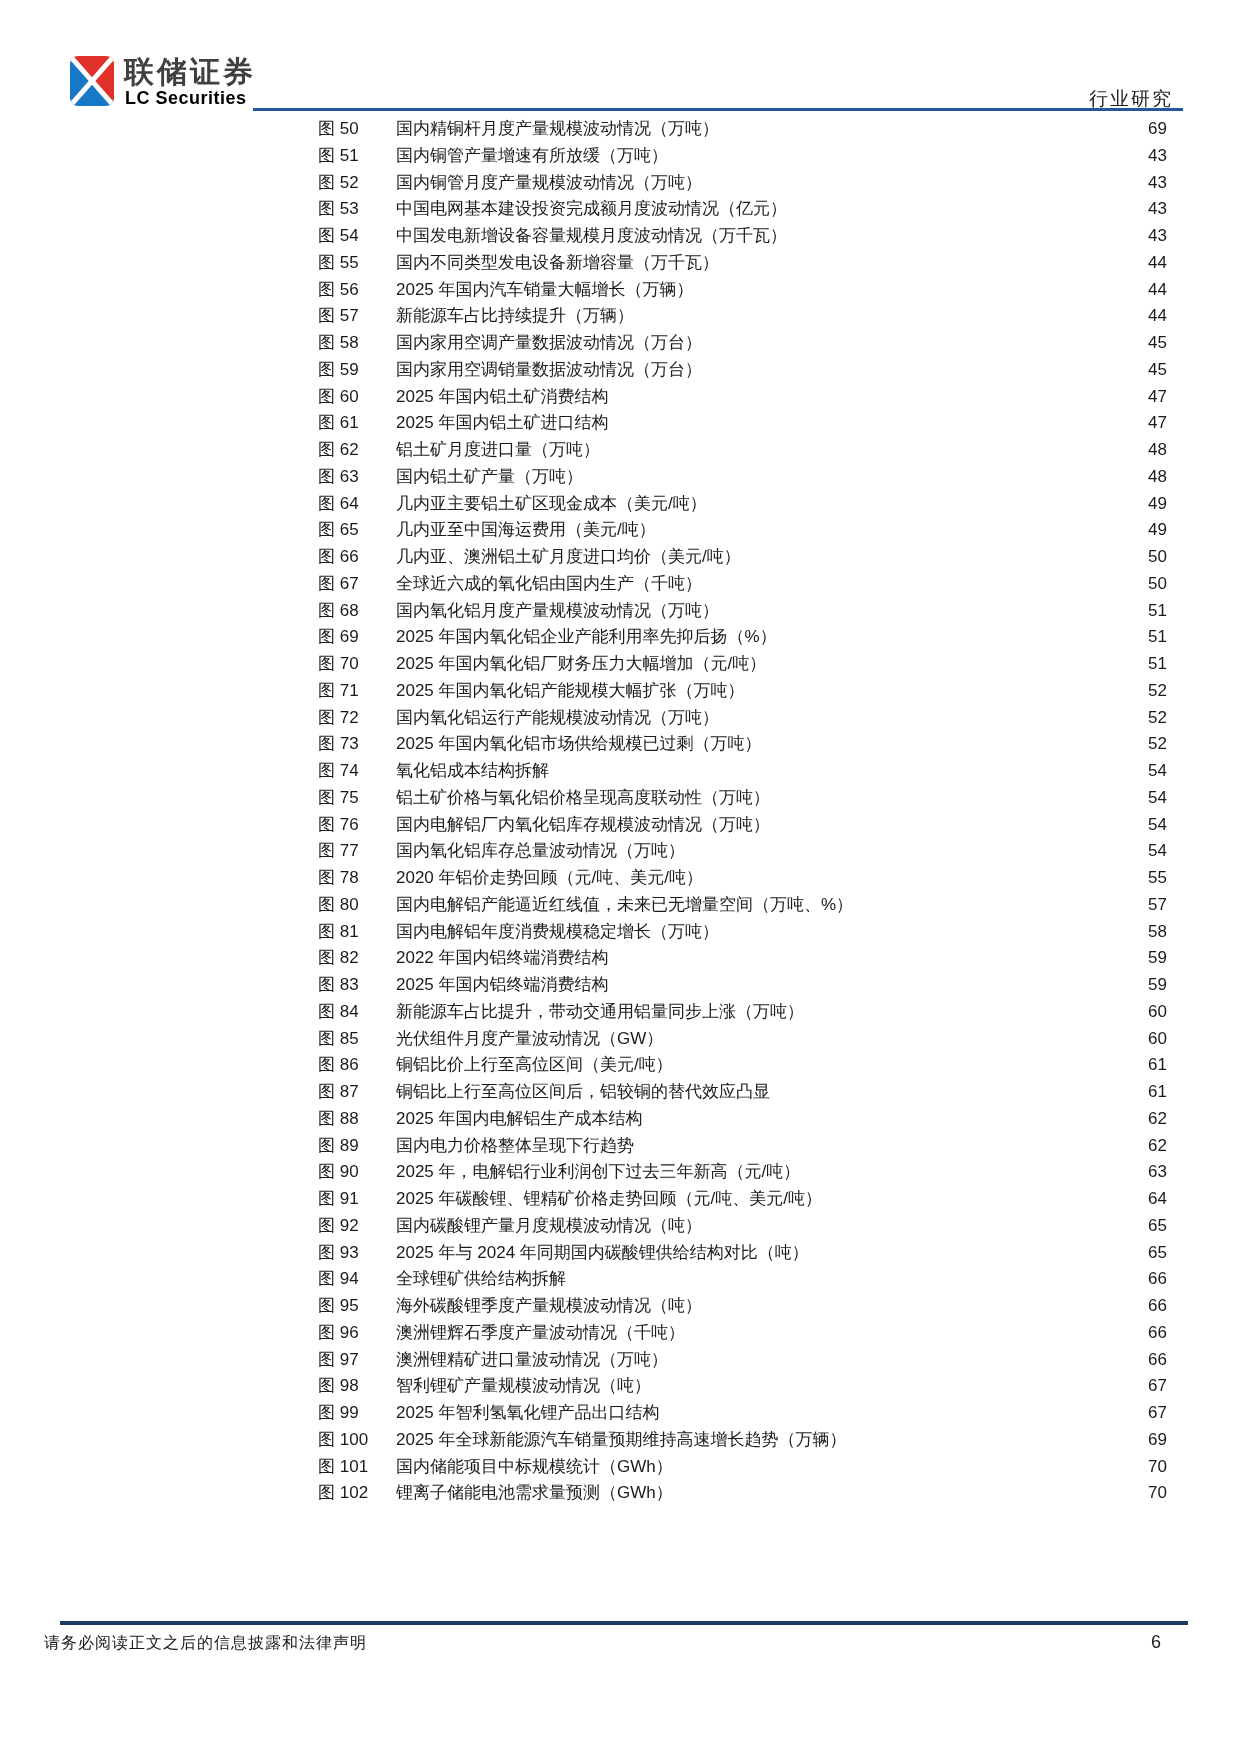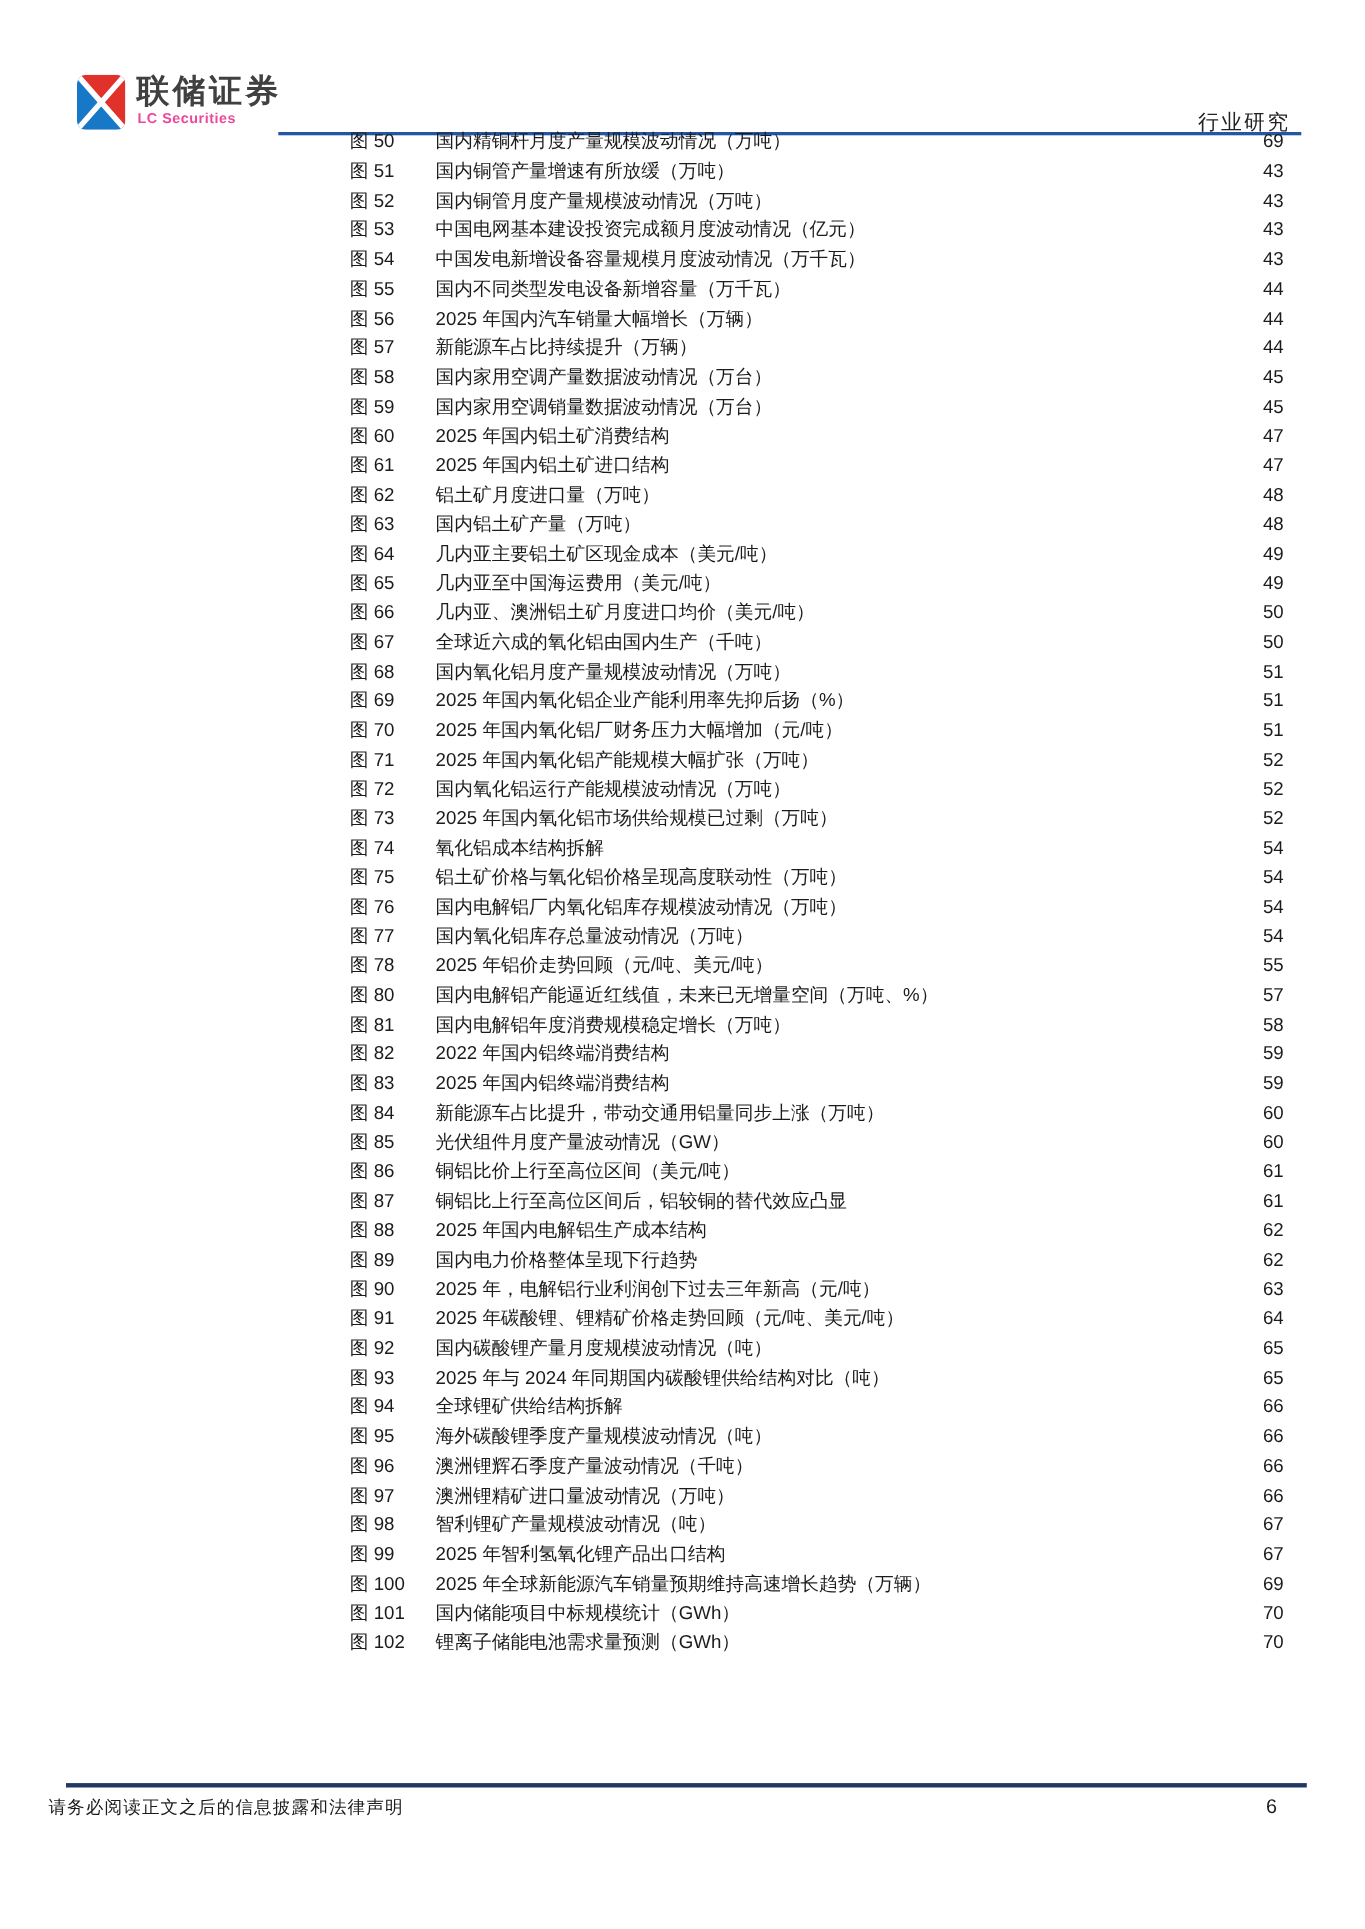--- a/index.html
+++ b/index.html
@@ -6,29 +6,29 @@
   .page{
     position:relative;
     width:1241px;
     height:1754px;
     background:#ffffff;
     font-family:"Liberation Sans", sans-serif;
     color:#1b1b1b;
     overflow:hidden;
   }
   
-  .header{position:absolute;left:0;top:16px;width:100%;height:110px;text-decoration:underline;}
+  .header{position:absolute;left:0;top:4px;width:100%;height:110px;text-decoration:underline;}
   .logo-icon{position:absolute;left:70px;top:52px;width:44px;height:50px;}
   .brand-name{
     position:absolute;left:124px;top:52px;
     font-size:30px;font-weight:600;color:#404040;letter-spacing:3px;line-height:32px;
   }
   .brand-sub{
     position:absolute;left:125px;top:84px;
-    font-size:13px;font-weight:600;color:#ec4899;letter-spacing:.5px;
+    font-size:18px;font-weight:600;color:#000000;letter-spacing:.5px;
   }
   .doc-category{
     position:absolute;right:68px;top:82px;
     font-family:"Liberation Serif", serif;
     font-size:19px;color:#222;letter-spacing:2px;
   }
   .header-line{
     position:absolute;left:253px;top:104px;width:930px;height:3px;
     background:#2456a4;
   }
@@ -256,21 +256,21 @@
       <span class="toc-page">54</span>
     </div>
       <div class="toc-row">
       <span class="toc-label">图 77</span>
       <span class="toc-title">国内氧化铝库存总量波动情况（万吨）</span>
       <span class="toc-dots"></span>
       <span class="toc-page">54</span>
     </div>
       <div class="toc-row">
       <span class="toc-label">图 78</span>
-      <span class="toc-title">2025 年铝价走势回顾（元/吨、美元/吨）</span>
+      <span class="toc-title">2020 年铝价走势回顾（元/吨、美元/吨）</span>
       <span class="toc-dots"></span>
       <span class="toc-page">55</span>
     </div>
       <div class="toc-row">
       <span class="toc-label">图 80</span>
       <span class="toc-title">国内电解铝产能逼近红线值，未来已无增量空间（万吨、%）</span>
       <span class="toc-dots"></span>
       <span class="toc-page">57</span>
     </div>
       <div class="toc-row">

